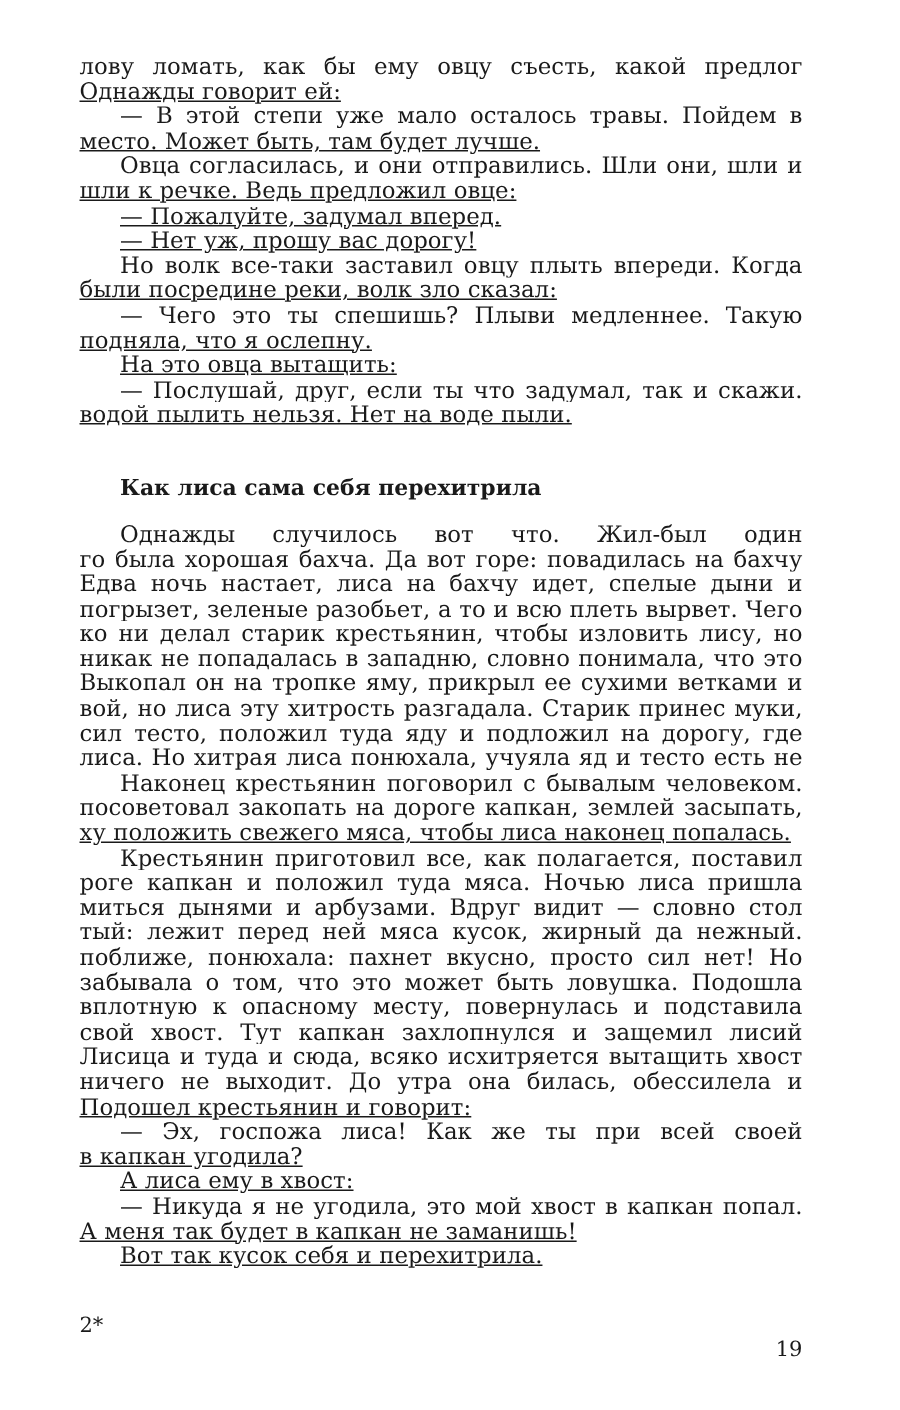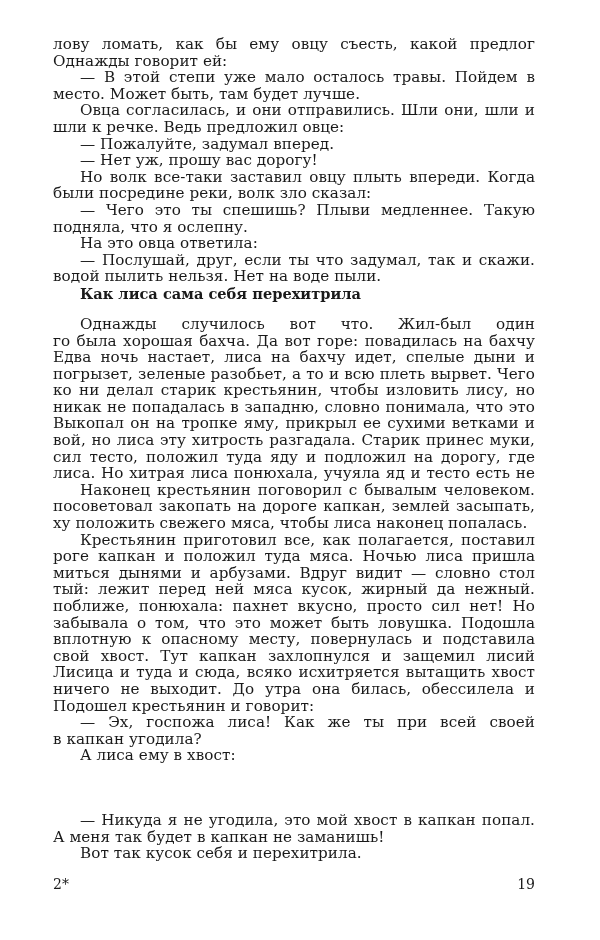--- a/index.html
+++ b/index.html
@@ -25,26 +25,28 @@
     font-size: 15.2px;
     line-height: 16.6px;
     height: 16.6px;
     white-space: nowrap;
     text-align: justify;
     text-align-last: justify;
     letter-spacing: 0.05px;
   }
   .line.last {
     text-align-last: left;
+    text-decoration: underline;
   }
   .line.indent {
     padding-left: 27px;
   }
   .block-1 { margin-top: 0; }
   .heading {
+    margin-top: 32px;
     margin-bottom: 14px;
     padding-left: 27px;
     font-weight: bold;
     font-size: 14.6px;
     line-height: 17px;
     height: 17px;
     white-space: nowrap;
   }
   .footer {
     position: absolute;
@@ -55,41 +57,41 @@
     font-size: 14px;
   }
   .footer .sig {
     position: absolute;
     left: 0;
     top: 0;
   }
   .footer .pagenum {
     position: absolute;
     right: 0;
-    top: 0;
+    top: 16px;
   }
 </style>
 </head>
 <body>
 
 <div class="page">
   <div id="section-1" class="block-1">
       <div class="line" style="white-space: normal; overflow: hidden;">лову ломать, как бы ему овцу съесть, какой предлог сыскать.</div>
       <div class="line last">Однажды говорит ей:</div>
       <div class="line indent" style="white-space: normal; overflow: hidden;">— В этой степи уже мало осталось травы. Пойдем в другое</div>
       <div class="line last">место. Может быть, там будет лучше.</div>
       <div class="line indent" style="white-space: normal; overflow: hidden;">Овца согласилась, и они отправились. Шли они, шли и при-</div>
       <div class="line last">шли к речке. Ведь предложил овце:</div>
       <div class="line indent last">— Пожалуйте, задумал вперед.</div>
       <div class="line indent last">— Нет уж, прошу вас дорогу!</div>
       <div class="line indent" style="white-space: normal; overflow: hidden;">Но волк все-таки заставил овцу плыть впереди. Когда они</div>
       <div class="line last">были посредине реки, волк зло сказал:</div>
       <div class="line indent" style="white-space: normal; overflow: hidden;">— Чего это ты спешишь? Плыви медленнее. Такую пыль</div>
       <div class="line last">подняла, что я ослепну.</div>
-      <div class="line indent last">На это овца ответила:</div>
+      <div class="line indent last">На это овца вытащить:</div>
       <div class="line indent" style="white-space: normal; overflow: hidden;">— Послушай, друг, если ты что задумал, так и скажи. Ведь</div>
       <div class="line last">водой пылить нельзя. Нет на воде пыли.</div>
     </div>
   <div class="heading">Как лиса сама себя перехитрила</div>
   <div id="story-2">
       <div class="line indent" style="white-space: normal; overflow: hidden;">Однажды случилось вот что. Жил-был один крестьянин, у не-</div>
       <div class="line" style="white-space: normal; overflow: hidden;">го была хорошая бахча. Да вот горе: повадилась на бахчу лиса.</div>
       <div class="line" style="white-space: normal; overflow: hidden;">Едва ночь настает, лиса на бахчу идет, спелые дыни и арбузы</div>
       <div class="line" style="white-space: normal; overflow: hidden;">погрызет, зеленые разобьет, а то и всю плеть вырвет. Чего толь-</div>
       <div class="line" style="white-space: normal; overflow: hidden;">ко ни делал старик крестьянин, чтобы изловить лису, но она</div>
@@ -108,21 +110,21 @@
       <div class="line" style="white-space: normal; overflow: hidden;">поближе, понюхала: пахнет вкусно, просто сил нет! Но лиса не</div>
       <div class="line" style="white-space: normal; overflow: hidden;">забывала о том, что это может быть ловушка. Подошла она</div>
       <div class="line" style="white-space: normal; overflow: hidden;">вплотную к опасному месту, повернулась и подставила капкану</div>
       <div class="line" style="white-space: normal; overflow: hidden;">свой хвост. Тут капкан захлопнулся и защемил лисий хвост.</div>
       <div class="line" style="white-space: normal; overflow: hidden;">Лисица и туда и сюда, всяко исхитряется вытащить хвост —</div>
       <div class="line" style="white-space: normal; overflow: hidden;">ничего не выходит. До утра она билась, обессилела и свалилась.</div>
       <div class="line last">Подошел крестьянин и говорит:</div>
       <div class="line indent" style="white-space: normal; overflow: hidden;">— Эх, госпожа лиса! Как же ты при всей своей хитрости</div>
       <div class="line last">в капкан угодила?</div>
       <div class="line indent last">А лиса ему в хвост:</div>
-      <div class="line indent" style="white-space: normal; overflow: hidden; margin-top: 48px;">— Никуда я не угодила, это мой хвост в капкан попал.</div>
+      <div class="line indent" style="white-space: normal; overflow: hidden;">— Никуда я не угодила, это мой хвост в капкан попал.</div>
       <div class="line last">А меня так будет в капкан не заманишь!</div>
       <div class="line indent last">Вот так кусок себя и перехитрила.</div>
     </div>
 </div>
 
 <div class="footer">
   <span class="sig">2*</span>
   <span class="pagenum">19</span>
 </div>
 

